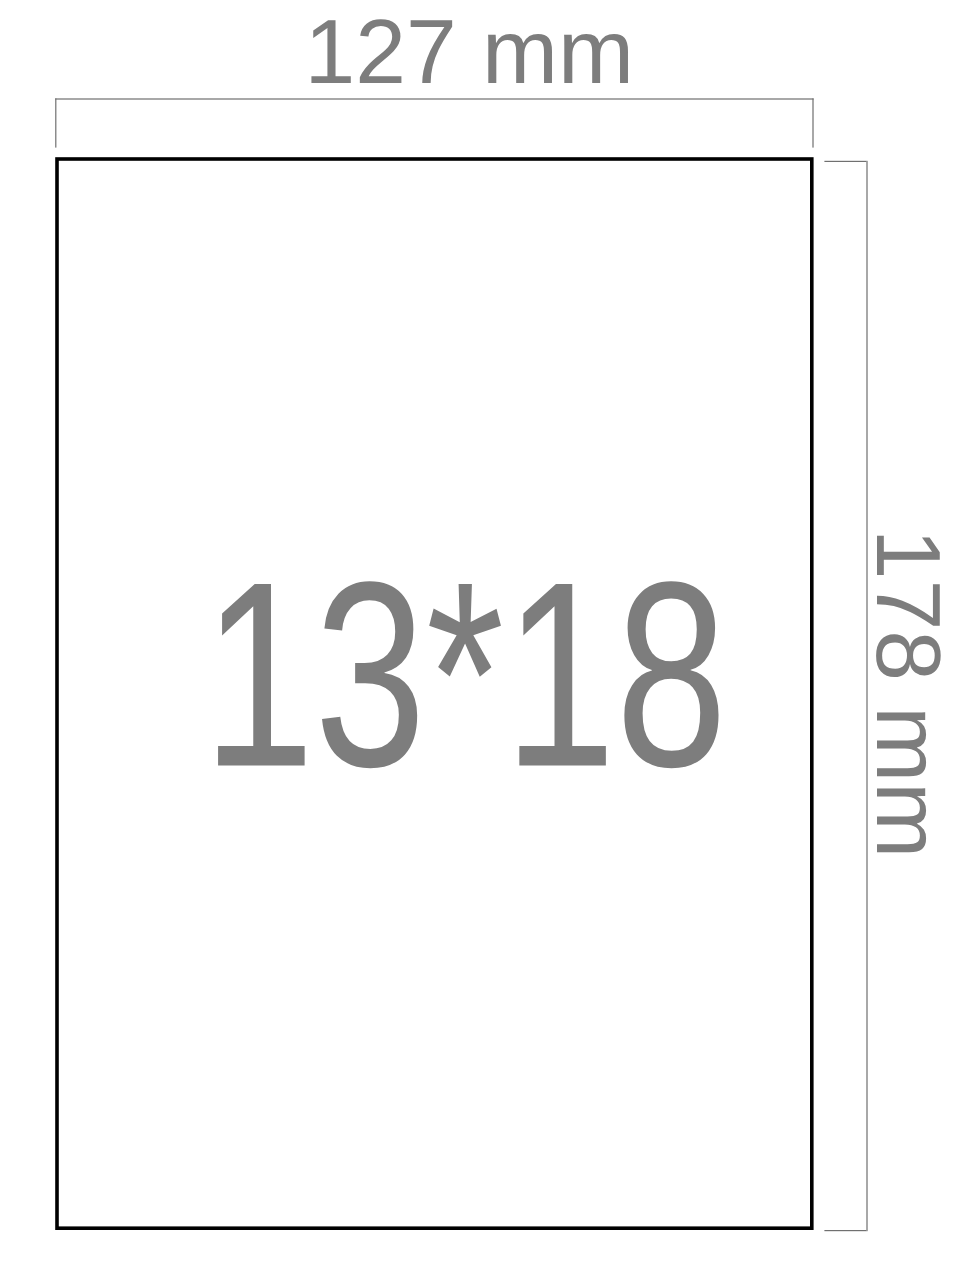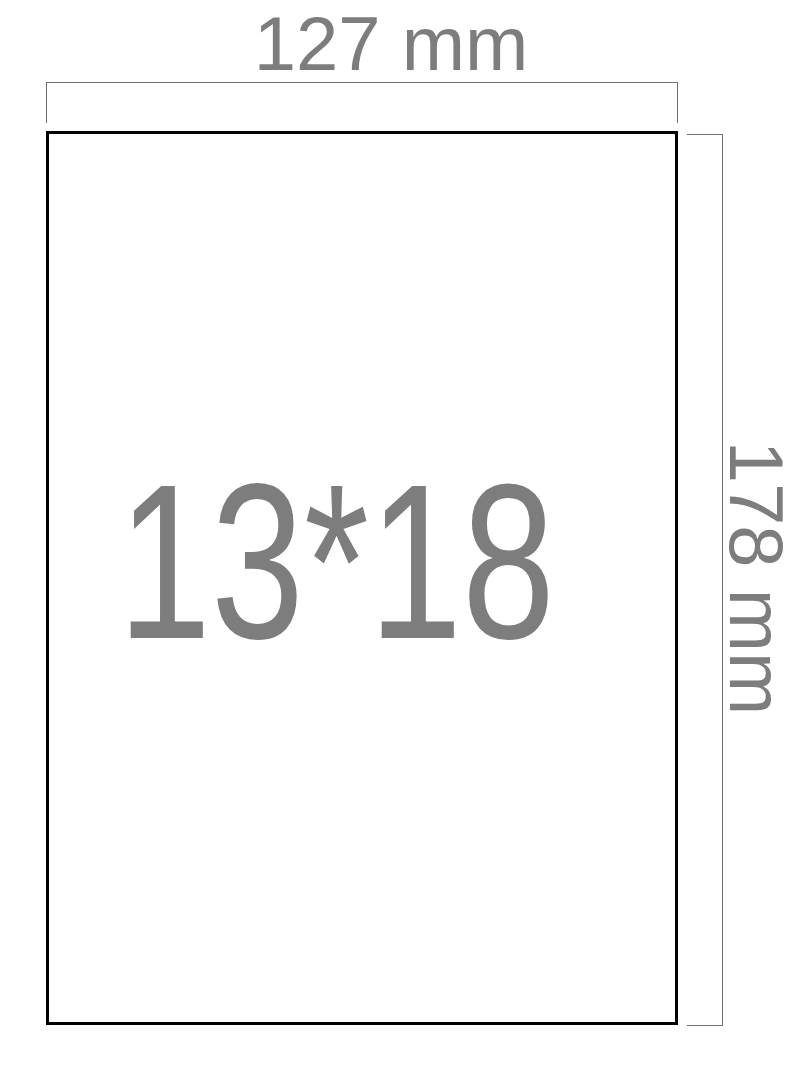--- a/index.html
+++ b/index.html
@@ -15,21 +15,21 @@
     font-family:"Liberation Sans",sans-serif;
     position:relative;overflow:hidden;
   }
   .diagram{position:absolute;left:0;top:0;width:720px;height:1066px;}
 
   
   .paper{
     position:absolute;left:46px;top:131px;width:632px;height:894px;
     border:3px solid var(--paper-border);
     box-sizing:border-box;background:var(--background);
-    display:flex;align-items:center;justify-content:flex-start;
+    display:flex;align-items:center;justify-content:flex-end;
   }
   .paper-label{
     color:var(--label-text);
     font-size:220px;line-height:1;white-space:nowrap;
     transform:translateY(-16px) scaleX(0.76);
   }
 
   
   .dim{position:absolute;background:var(--dimension-line);}
   .width-line{left:46px;top:82px;width:632px;height:1px;}

